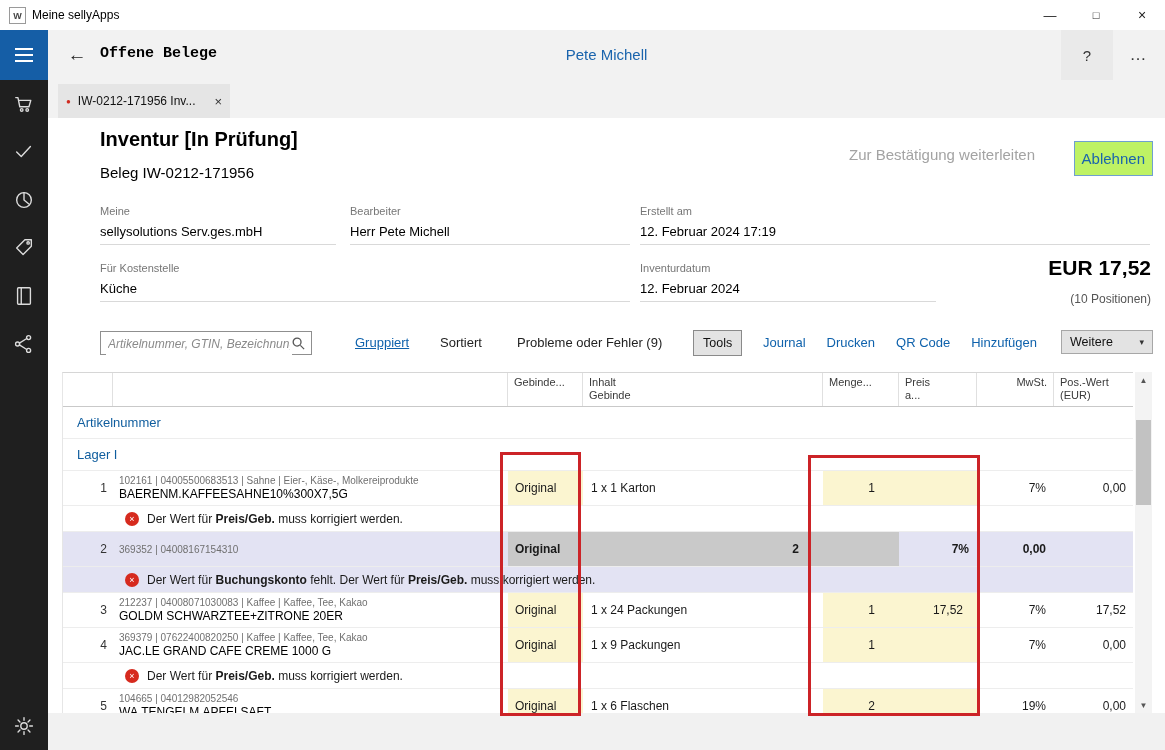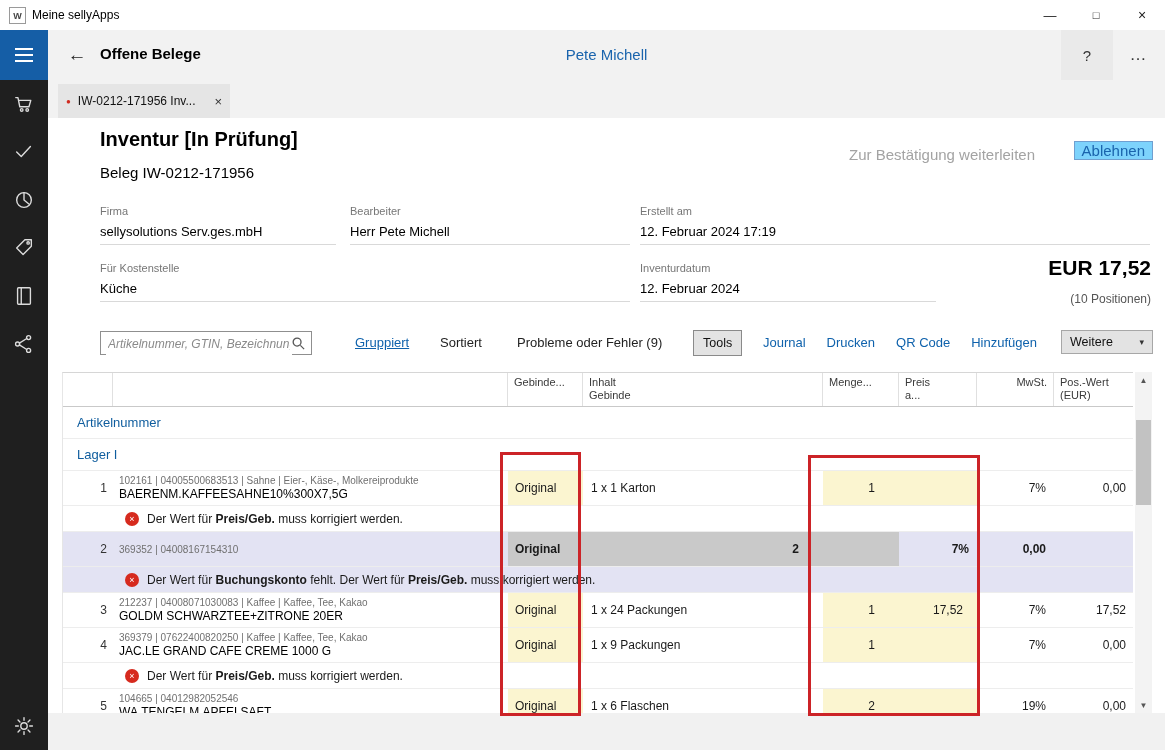--- a/index.html
+++ b/index.html
@@ -15,21 +15,21 @@
           font-size:13px;color:#222;cursor:default;}
   .winbtn.min{right:92px;} .winbtn.max{right:46px;font-size:11px;} .winbtn.close{right:0;font-size:14px;}
 
   
   .hamburger{position:absolute;left:0;top:30px;width:48px;height:50px;background:#155ea6;
              display:flex;flex-direction:column;justify-content:center;align-items:center;gap:4px;}
   .hamburger i{display:block;width:18px;height:2px;background:#fff;}
   .appbar{position:absolute;left:48px;top:30px;width:1117px;height:50px;background:#f2f2f2;}
   .backbtn{position:absolute;left:14px;top:11px;width:30px;height:28px;font-size:19px;color:#222;
            display:flex;align-items:center;justify-content:center;}
-  .pagetitle{position:absolute;left:52px;top:15px;font-size:15px;font-weight:bold;color:#000;}
+  .pagetitle{position:absolute;left:52px;top:15px;font-size:15px;font-weight:bold;color:#000;font-family:Liberation Mono, monospace;}
   .username{position:absolute;left:0;right:0;top:16px;text-align:center;font-size:15px;color:#1a64ad;}
   .helpbtn{position:absolute;right:52px;top:0;width:52px;height:50px;background:#eaeaea;
            display:flex;align-items:center;justify-content:center;font-size:15px;color:#333;}
   .morebtn{position:absolute;right:6px;top:0;width:42px;height:50px;display:flex;align-items:center;
            justify-content:center;font-size:17px;color:#333;}
 
   
   .sidebar{position:absolute;left:0;top:80px;width:48px;height:670px;background:#1f1f1f;}
   .navitem{position:absolute;left:0;width:48px;height:48px;display:flex;align-items:center;justify-content:center;}
   .navitem svg{width:22px;height:22px;}
@@ -44,21 +44,21 @@
   .tabclose{font-size:13px;color:#333;margin-left:6px;}
 
   
   .content{position:absolute;left:48px;top:118px;width:1117px;height:595px;background:#fff;overflow:hidden;}
   .footer{position:absolute;left:48px;top:713px;width:1117px;height:37px;background:#f1f1f1;}
 
   .doctitle{position:absolute;left:52px;top:10px;font-size:20px;font-weight:bold;color:#000;}
   .docsub{position:absolute;left:52px;top:46px;font-size:15px;color:#000;}
   .fwdlink{position:absolute;right:130px;top:28px;font-size:15px;color:#a3a3a3;}
   .rejectbtn{position:absolute;right:12px;top:23px;font-size:15px;color:#1a64ad;
-             border:1px solid #6f9fd0;padding:0 7px;background:#7dd3fc;}
+             border:1px solid #6f9fd0;padding:8px 7px;background:#bef264;}
 
   .f-label{position:absolute;font-size:11px;color:#767676;}
   .f-value{position:absolute;font-size:13px;color:#000;}
   .f-line{position:absolute;height:1px;background:#d9d9d9;}
   .total{position:absolute;right:14px;top:138px;font-size:21px;font-weight:bold;color:#000;}
   .positions{position:absolute;right:14px;top:174px;font-size:12px;color:#555;}
 
   
   .searchbox{position:absolute;left:52px;top:213px;width:212px;height:24px;border:1px solid #8f8f8f;
              background:#fff;box-sizing:border-box;}
@@ -203,21 +203,21 @@
     <span class="tabclose">×</span>
   </div>
 </div>
 
 <div class="content">
   <div class="doctitle">Inventur [In Prüfung]</div>
   <div class="docsub">Beleg IW-0212-171956</div>
   <div class="fwdlink">Zur Bestätigung weiterleiten</div>
   <div class="rejectbtn">Ablehnen</div>
 
-  <div class="f-label" style="left:52px;top:87px">Firma</div>
+  <div class="f-label" style="left:52px;top:87px">Meine</div>
   <div class="f-value" style="left:52px;top:106px">sellysolutions Serv.ges.mbH</div>
   <div class="f-line" style="left:52px;top:126px;width:236px"></div>
   <div class="f-label" style="left:302px;top:87px">Bearbeiter</div>
   <div class="f-value" style="left:302px;top:106px">Herr Pete Michell</div>
   <div class="f-line" style="left:302px;top:126px;width:280px"></div>
   <div class="f-label" style="left:592px;top:87px">Erstellt am</div>
   <div class="f-value" style="left:592px;top:106px">12. Februar 2024 17:19</div>
   <div class="f-line" style="left:592px;top:126px;width:510px"></div>
 
   <div class="f-label" style="left:52px;top:144px">Für Kostenstelle</div>

